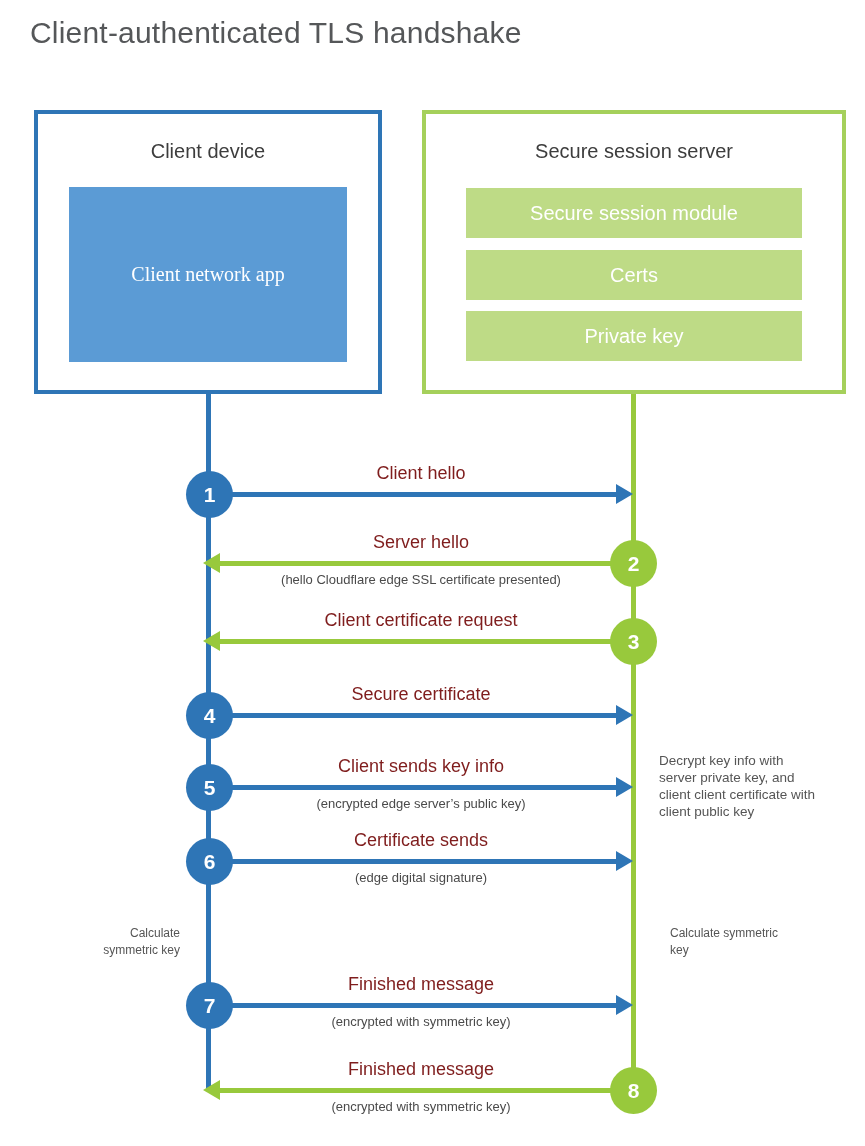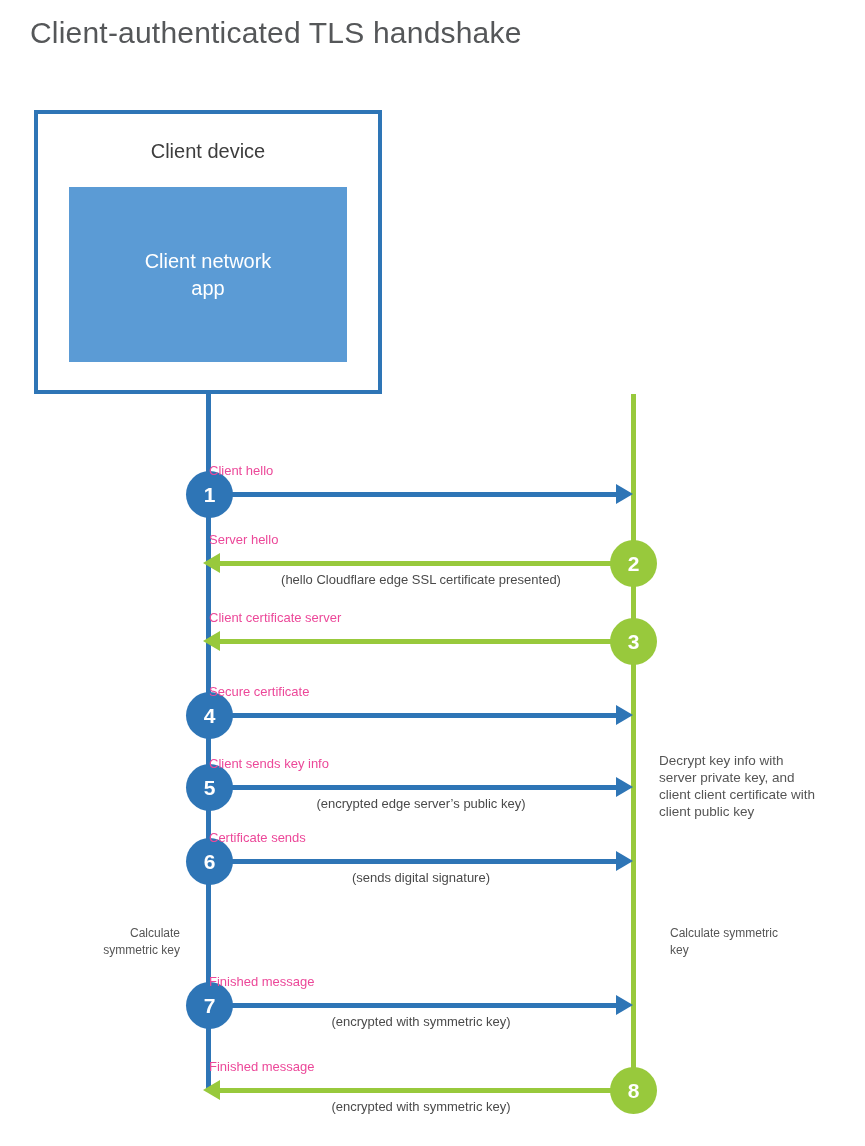--- a/index.html
+++ b/index.html
@@ -14,21 +14,21 @@
   
   .actor-box { position:absolute; top:110px; height:284px; background:#fff; }
   .client-box { left:34px; width:348px; border:4px solid #2e75b6; }
   .server-box { left:422px; width:424px; border:4px solid #a5d05b; }
   .actor-title {
     position:absolute; left:0; top:26px; width:100%;
     text-align:center; font-size:20px; font-weight:400; color:#3d3d3d;
   }
   .app-box {
     position:absolute; left:31px; top:73px; width:278px; height:175px;
-    background:#5b9bd5; display:flex; align-items:center; justify-content:center;
+    background:#5b9bd5; display:flex; align-items:center; justify-content:center;font-family:Liberation Serif, serif;
   }
   .app-box span {
     color:#fff; font-size:20px; text-align:center; max-width:160px; line-height:1.35;
   }
   .server-bar {
     position:absolute; left:40px; width:336px; height:50px;
     background:#bedb86; display:flex; align-items:center; justify-content:center;
     color:#fff; font-size:20px;
   }
   .bar-1 { top:74px; } .bar-2 { top:136px; } .bar-3 { top:197px; }
@@ -54,21 +54,21 @@
   .aline { position:absolute; top:-2px; height:5px; }
   .line-right { left:231px; width:388px; background:#2e75b6; }
   .line-left  { left:218px; width:394px; background:#98c93c; }
   .ahead { position:absolute; width:0; height:0; top:-10px;
            border-top:10px solid transparent; border-bottom:10px solid transparent; }
   .head-right { left:616px; border-left:17px solid #2e75b6; }
   .head-left  { left:203px; border-right:17px solid #98c93c; }
 
   .flow-label {
     position:absolute; left:209px; width:424px; top:-31px;
-    font-size:13px; color:#ec4899;
+    text-align:center; font-size:18px; color:#7f1d1d;
   }
   .flow-sub {
     position:absolute; left:209px; width:424px; top:9px;
     text-align:center; font-size:13px; color:#4a4a4a;
   }
 
   
   .side-note {
     position:absolute; left:659px; top:752px; width:158px;
     font-size:13.5px; line-height:17px; color:#555555;
@@ -86,20 +86,26 @@
 
   <h1 class="page-title">Client-authenticated TLS handshake</h1>
 
   <div class="actor-box client-box">
     <div class="actor-title">Client device</div>
     <div class="app-box">
       <span>Client network app</span>
     </div>
   </div>
 
+  <div class="actor-box server-box">
+    <div class="actor-title">Secure session server</div>
+    <div class="server-bar bar-1">Secure session module</div>
+    <div class="server-bar bar-2">Certs</div>
+    <div class="server-bar bar-3">Private key</div>
+  </div>
 
   <div class="vline vline-client"></div>
   <div class="vline vline-server"></div>
 
   <div class="flow r1">
     <div class="circle c-client">
         <span>1</span>
       </div>
     <div class="aline line-right"></div>
     <div class="ahead head-right"></div>
@@ -115,21 +121,21 @@
     <div class="flow-label">Server hello</div>
     <div class="flow-sub">(hello Cloudflare edge SSL certificate presented)</div>
   </div>
 
   <div class="flow r3">
     <div class="circle c-server">
         <span>3</span>
       </div>
     <div class="aline line-left"></div>
     <div class="ahead head-left"></div>
-    <div class="flow-label">Client certificate server</div>
+    <div class="flow-label">Client certificate request</div>
   </div>
 
   <div class="flow r4">
     <div class="circle c-client">
         <span>4</span>
       </div>
     <div class="aline line-right"></div>
     <div class="ahead head-right"></div>
     <div class="flow-label">Secure certificate</div>
   </div>
@@ -144,21 +150,21 @@
     <div class="flow-sub">(encrypted edge server’s public key)</div>
   </div>
 
   <div class="flow r6">
     <div class="circle c-client">
         <span>6</span>
       </div>
     <div class="aline line-right"></div>
     <div class="ahead head-right"></div>
     <div class="flow-label">Certificate sends</div>
-    <div class="flow-sub">(sends digital signature)</div>
+    <div class="flow-sub">(edge digital signature)</div>
   </div>
 
   <div class="flow r7">
     <div class="circle c-client">
         <span>7</span>
       </div>
     <div class="aline line-right"></div>
     <div class="ahead head-right"></div>
     <div class="flow-label">Finished message</div>
     <div class="flow-sub">(encrypted with symmetric key)</div>

